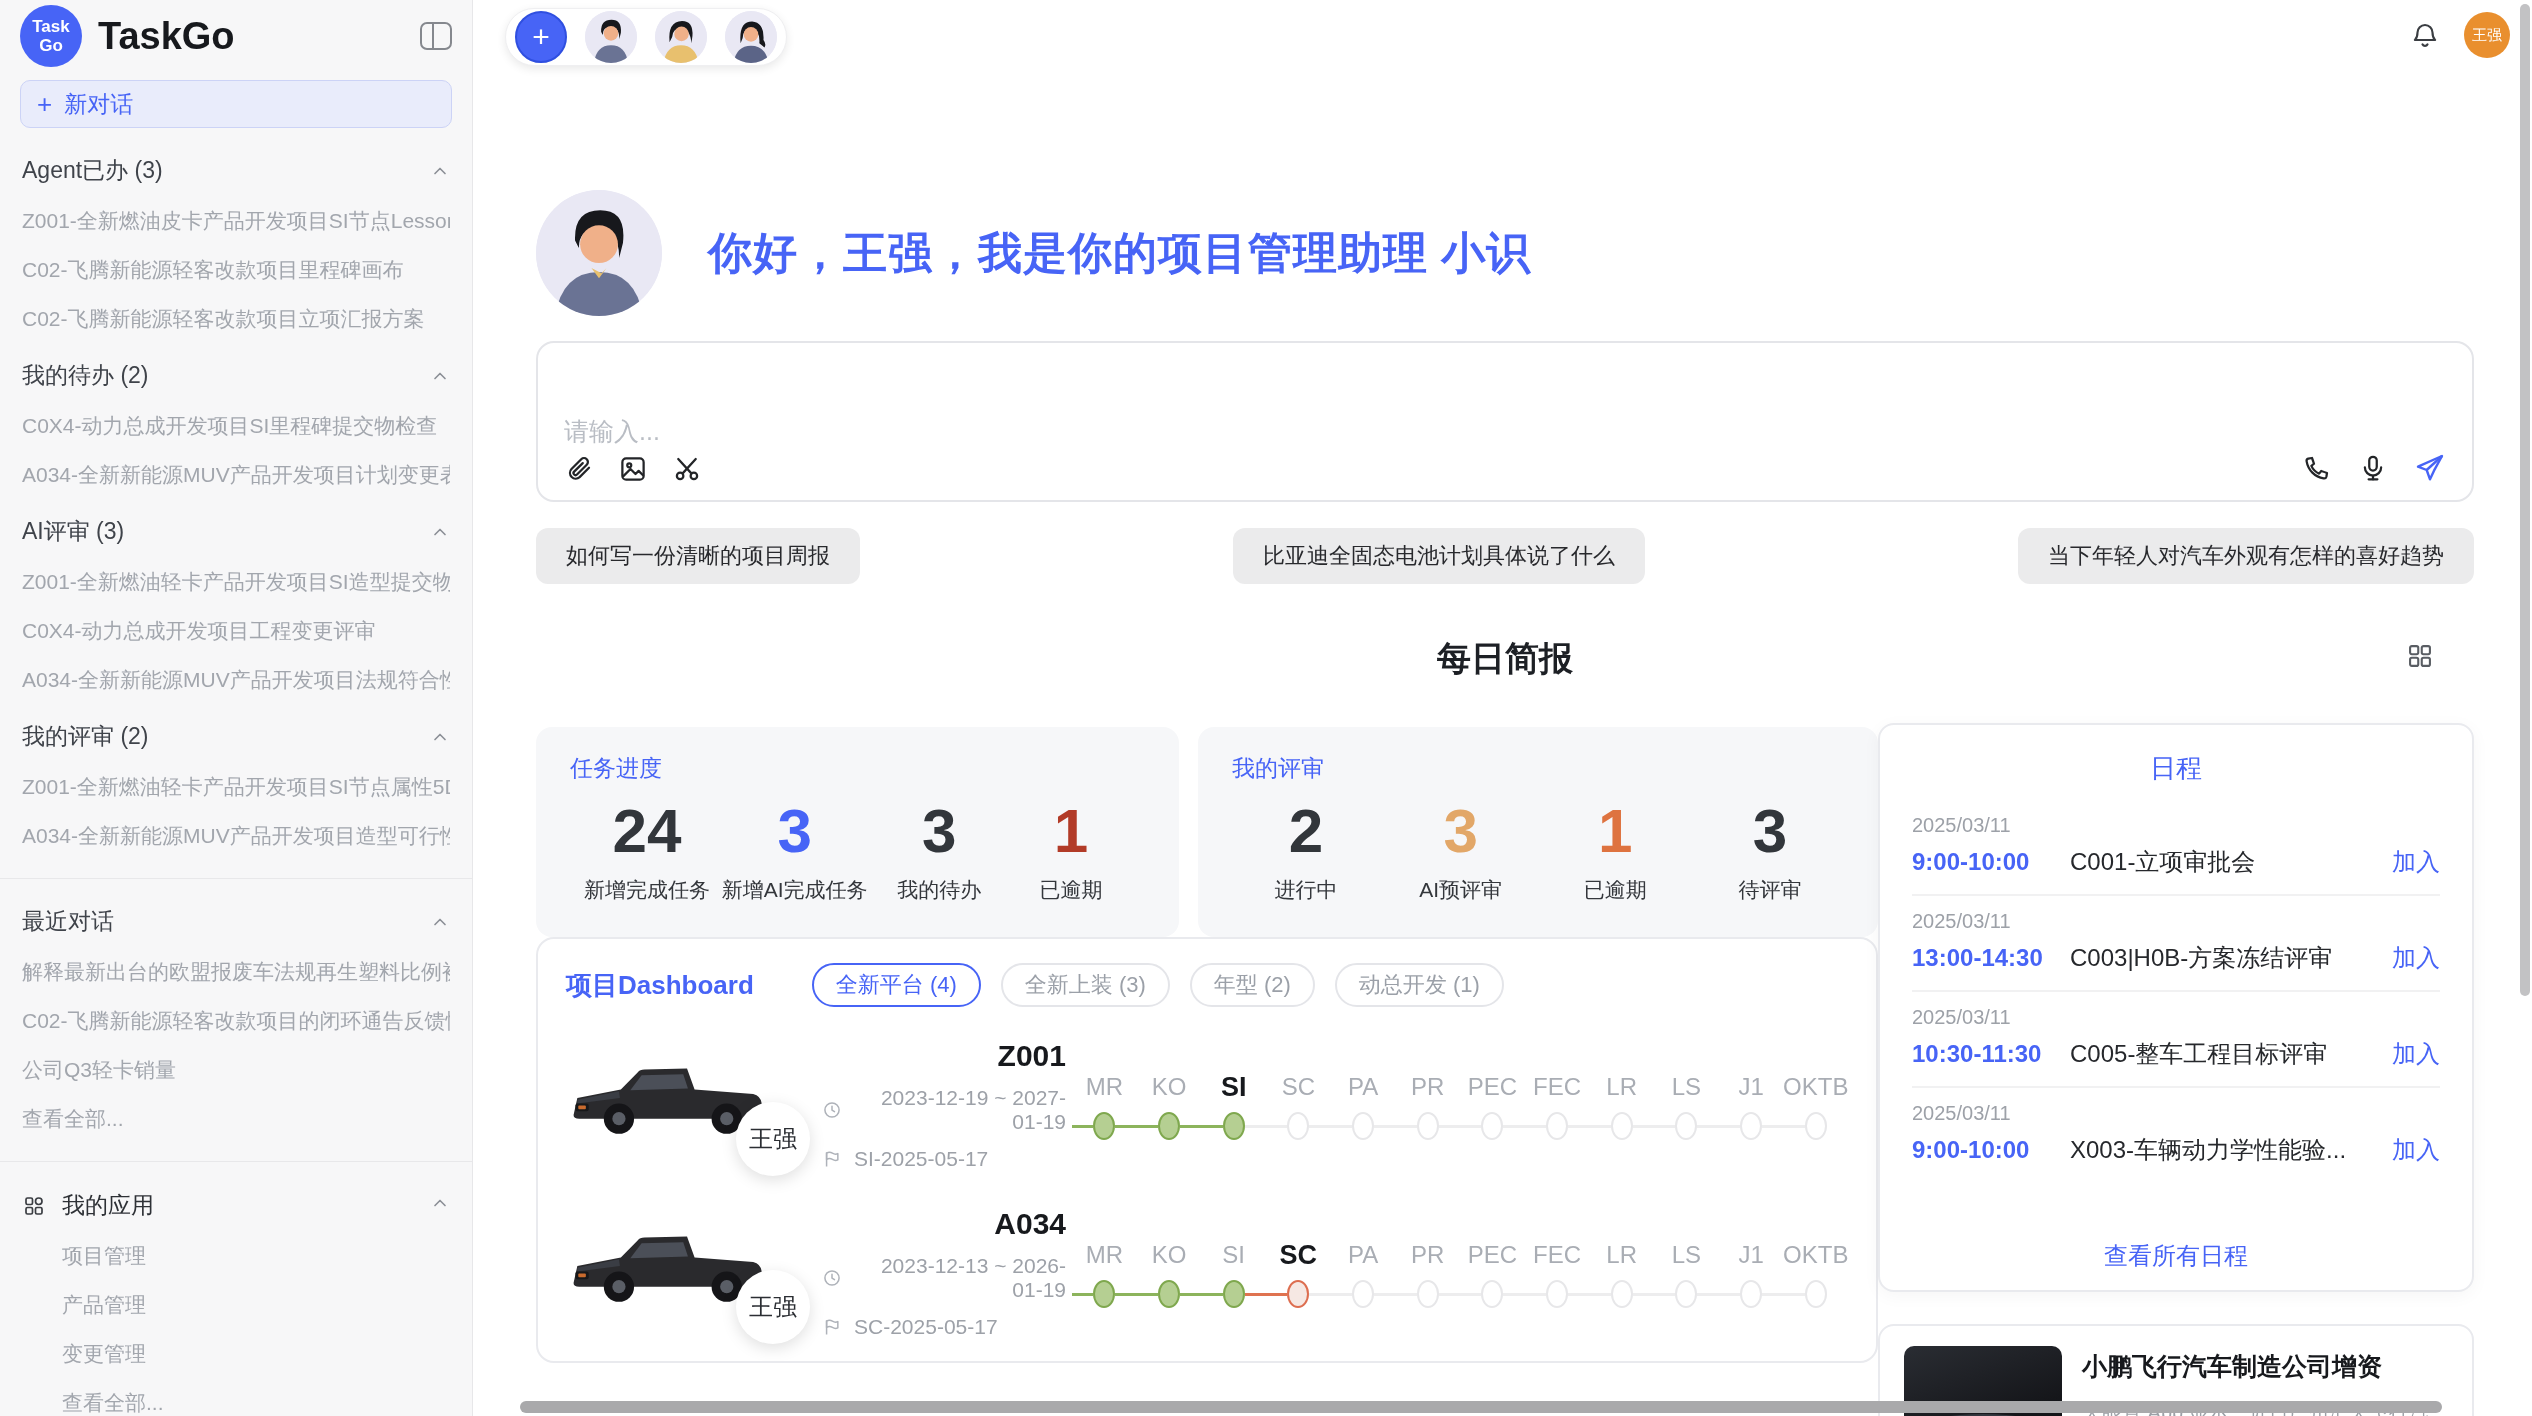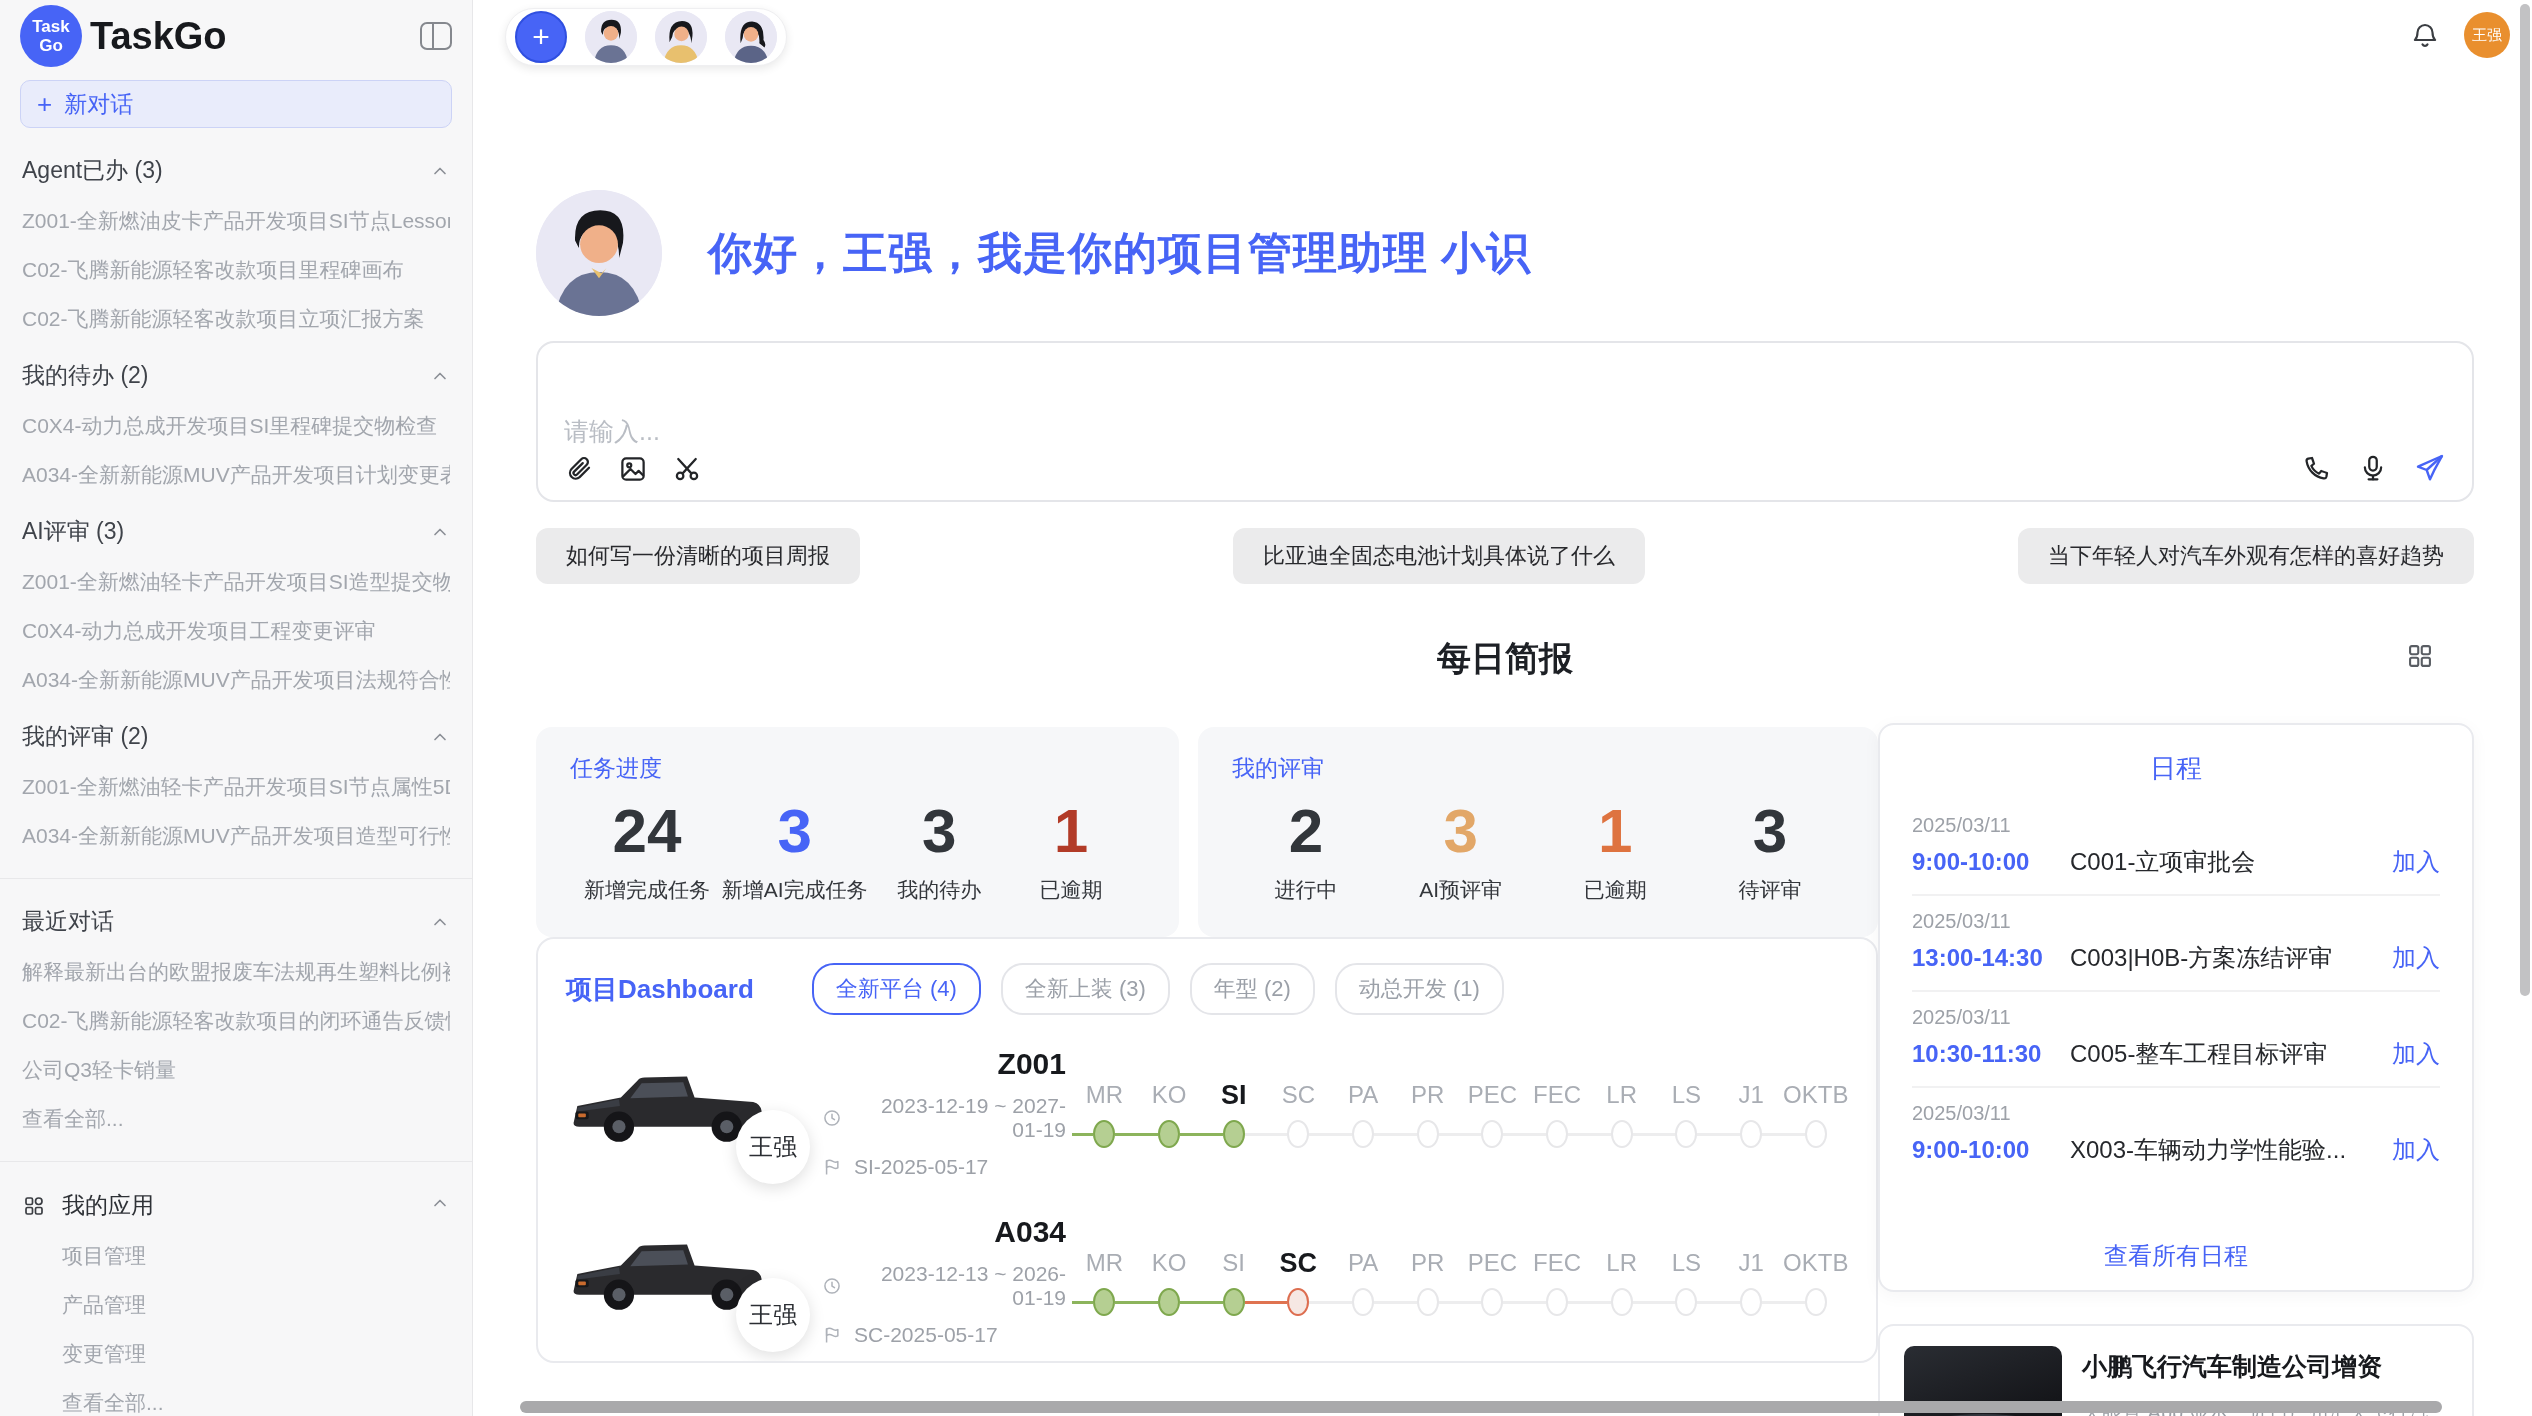--- a/index.html
+++ b/index.html
@@ -3,21 +3,21 @@
 <meta charset="utf-8">
 <style>
   * { margin:0; padding:0; box-sizing:border-box; }
   html,body { width:2532px; height:1416px; overflow:hidden; background:#fff;
     font-family:"Liberation Sans","DejaVu Sans",sans-serif; color:#1f2329; }
   .page { position:relative; width:2532px; height:1416px; }
 
   
   .sidebar { position:absolute; left:0; top:0; width:473px; height:1416px;
     background:#f7f7f8; border-right:1px solid #e7e7e9; overflow:hidden; }
-  .sb-head { display:flex; align-items:center; height:72px; padding:0 20px; gap:8px; }
+  .sb-head { display:flex; align-items:center; height:72px; padding:0 20px; gap:16px; }
   .logo { width:62px; height:62px; border-radius:50%; background:var(--color-accent,#4764f6);
     color:#fff; display:flex; flex-direction:column; align-items:center; justify-content:center;
     font-size:17px; line-height:19px; font-weight:bold; flex:none; }
   .sb-title { font-size:38px; font-weight:700; color:#17191d; flex:1; }
   .collapse-btn { width:32px; height:28px; border:2px solid #85888e; border-radius:7px; position:relative; }
   .collapse-btn::after { content:""; position:absolute; left:10px; top:0; bottom:0; width:2px; background:#85888e; }
   .new-chat { margin:8px 20px 0; height:48px; border-radius:10px; background:#e9ecfb;
     border:1px solid #ccd3f6; display:flex; align-items:center; padding:0 16px; gap:12px;
     color:var(--color-accent,#4764f6); font-size:23px; cursor:pointer; }
   .plus-glyph { font-size:26px; line-height:1; }
@@ -85,21 +85,21 @@
   .stat-label { font-size:21px; color:#34373c; margin-top:8px; }
   .v-dark { color:#32363b; } .v-blue { color:var(--color-accent,#4764f6); }
   .v-red { color:var(--color-red,#b23b28); } .v-orange { color:var(--color-orange,#e2a768); }
   .v-orange_red { color:var(--color-orange-red,#de7340); }
 
   .dash-card { height:426px; background:#fff; border:2px solid #e9eaee;
     border-radius:18px; padding:24px 28px; overflow:hidden; position:relative;text-align:right; }
   .dash-head { display:flex; align-items:center; gap:58px; }
   .dash-title { font-size:26px; font-weight:600; color:var(--color-accent,#4764f6); }
   .dash-tabs { display:flex; gap:20px; }
-  .tab { height:52px; border-radius:22px; border:2px solid #e4e5e9; color:#9ba0a8; font-size:22px;
+  .tab { height:44px; border-radius:22px; border:2px solid #e4e5e9; color:#9ba0a8; font-size:22px;
     display:flex; align-items:center; padding:0 22px; background:#fff; cursor:pointer; white-space:nowrap; }
   .tab.active { border-color:var(--color-accent,#4764f6); color:var(--color-accent,#4764f6); }
 
   .proj-row { display:flex; align-items:center; height:152px; margin-top:16px; }
   .proj-row.first { margin-top:22px; }
   .proj-media { width:248px; position:relative; flex:none; height:130px; }
   .proj-media svg.car { position:absolute; left:0; top:8px; }
   .owner-badge { position:absolute; right:4px; bottom:-6px; width:74px; height:74px; border-radius:50%;
     background:#fff; box-shadow:0 4px 16px rgba(0,0,0,.13); display:flex; align-items:center;
     justify-content:center; font-size:24px; color:#2b2e33; }

